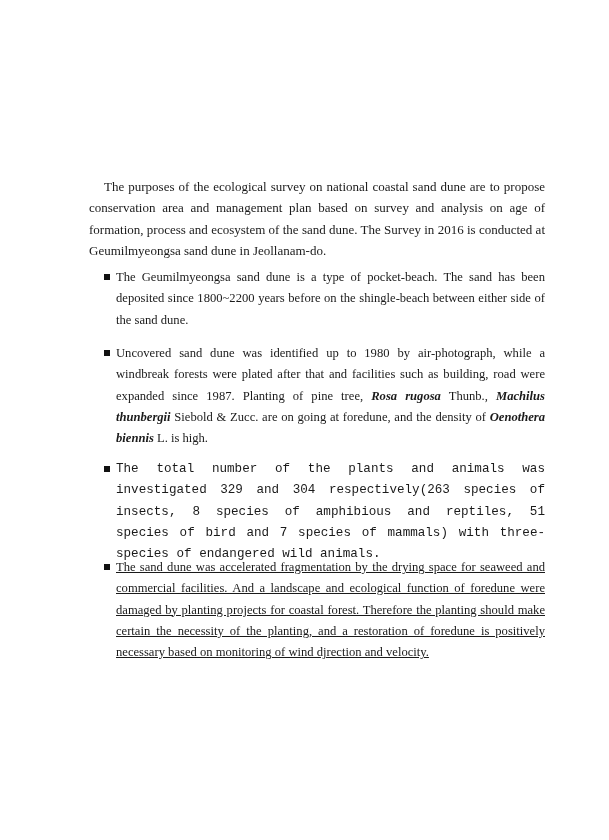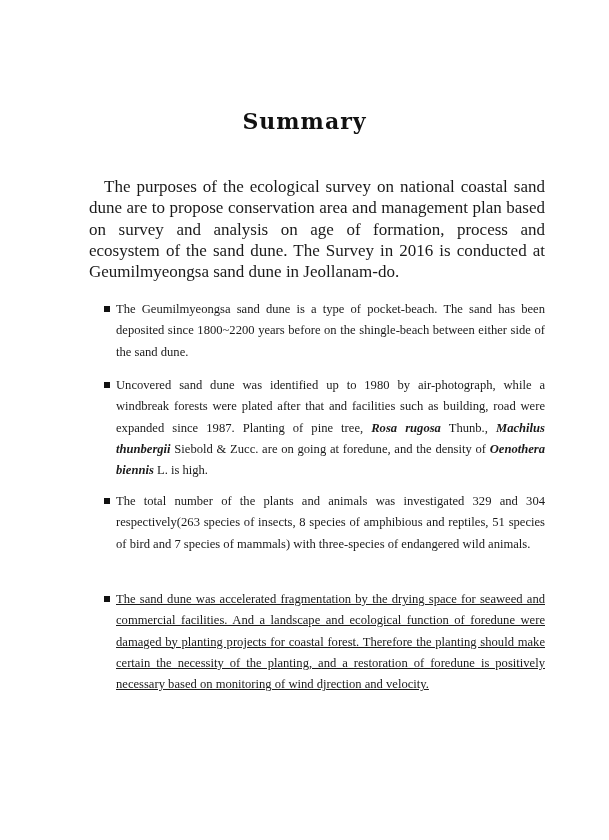--- a/index.html
+++ b/index.html
@@ -3,35 +3,34 @@
   <meta charset="utf-8">
   <style>
     html, body { margin: 0; padding: 0; background: #ffffff; }
     body { width: 609px; height: 840px; position: relative; overflow: hidden;
            font-family: "Liberation Serif", "DejaVu Serif", serif; color: #1a1a1a; }
     .page { position: absolute; left: 0; top: 0; width: 609px; height: 840px; background: #fff; }
     .title { position: absolute; top: 108px; left: 0; width: 609px; text-align: center;
              font-family: "DejaVu Serif", "Liberation Serif", serif; font-weight: bold;
              font-size: 22px; letter-spacing: 1px; color: #111; }
     .intro-wrap { position: absolute; top: 176px; left: 89px; width: 456px;
-                  font-size: 17px; line-height: 21.3px; text-align: justify; text-indent: 15px; }
-    .bullet { position: absolute; left: 100px; width: 445px; font-size: 12.6px; line-height: 21.3px; margin-top: 32px; }
+                  font-size: 13px; line-height: 21.3px; text-align: justify; text-indent: 15px; }
+    .bullet { position: absolute; left: 100px; width: 445px; font-size: 12.6px; line-height: 21.3px; }
     .bullet .mark { position: absolute; left: 4px; top: 7px; width: 6px; height: 6px; background: #111; }
     .bullet .text { margin-left: 16px; text-align: justify; }
     .b1 { top: 267px; }
     .b2 { top: 343px; }
-    .b3 { top: 459px; }
+    .b3 { top: 459px; font-family: Liberation Mono, monospace; }
     .b4 { top: 557px; text-decoration: underline; }
     em { font-style: italic; font-weight: bold; }
   </style>
 </head>
 <body>
 
 <div class="page">
-  <div class="title">Summary</div>
 
   <div class="intro-wrap">The purposes of the ecological survey on national coastal sand dune are to propose conservation area and management plan based on survey and analysis on age of formation, process and ecosystem of the sand dune. The Survey in 2016 is conducted at Geumilmyeongsa sand dune in Jeollanam-do.</div>
 
   <div class="bullet b1">
     <span class="mark"></span>
     <div class="text">The Geumilmyeongsa sand dune is a type of pocket-beach. The sand has been deposited since 1800~2200 years before on the shingle-beach between either side of the sand dune.</div>
   </div>
 
   <div class="bullet b2">
     <span class="mark"></span>

